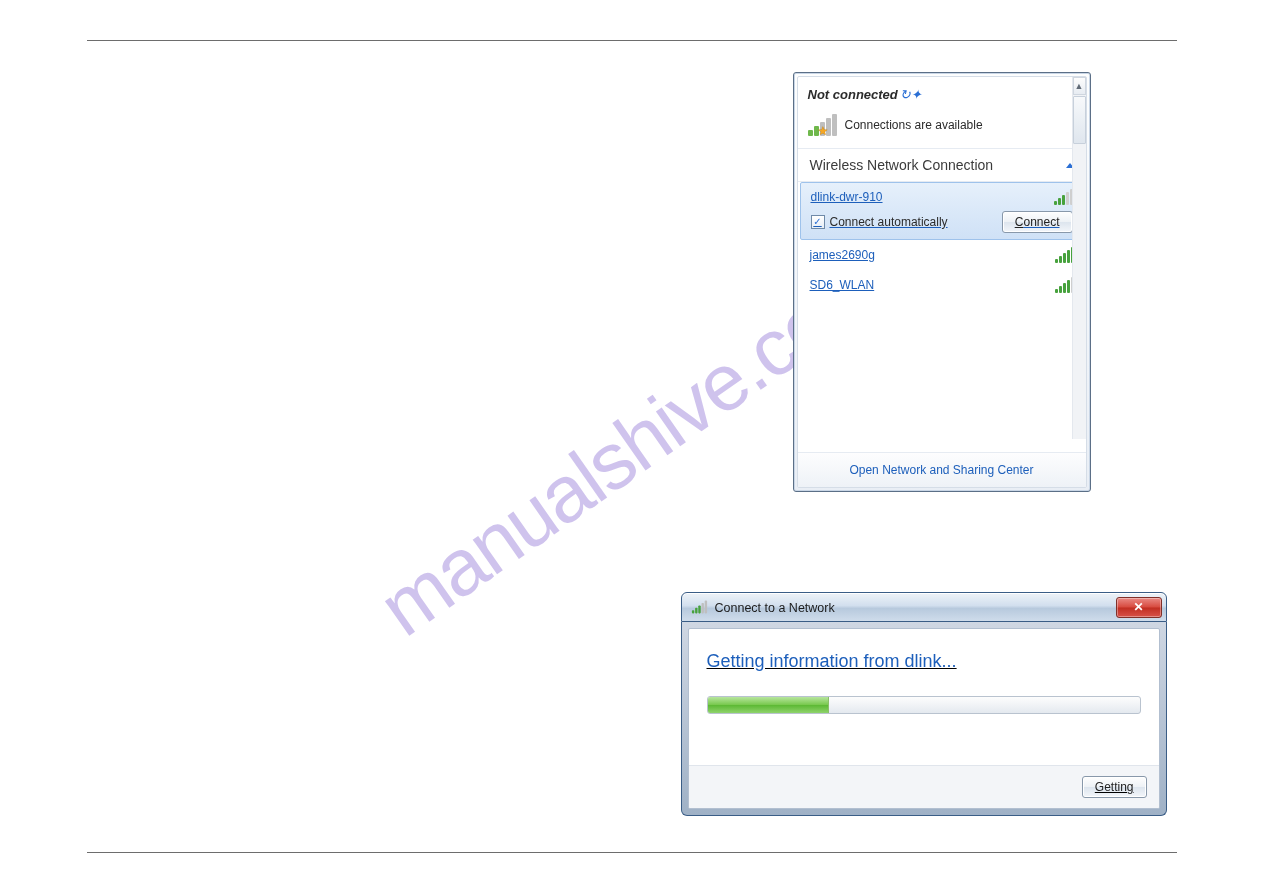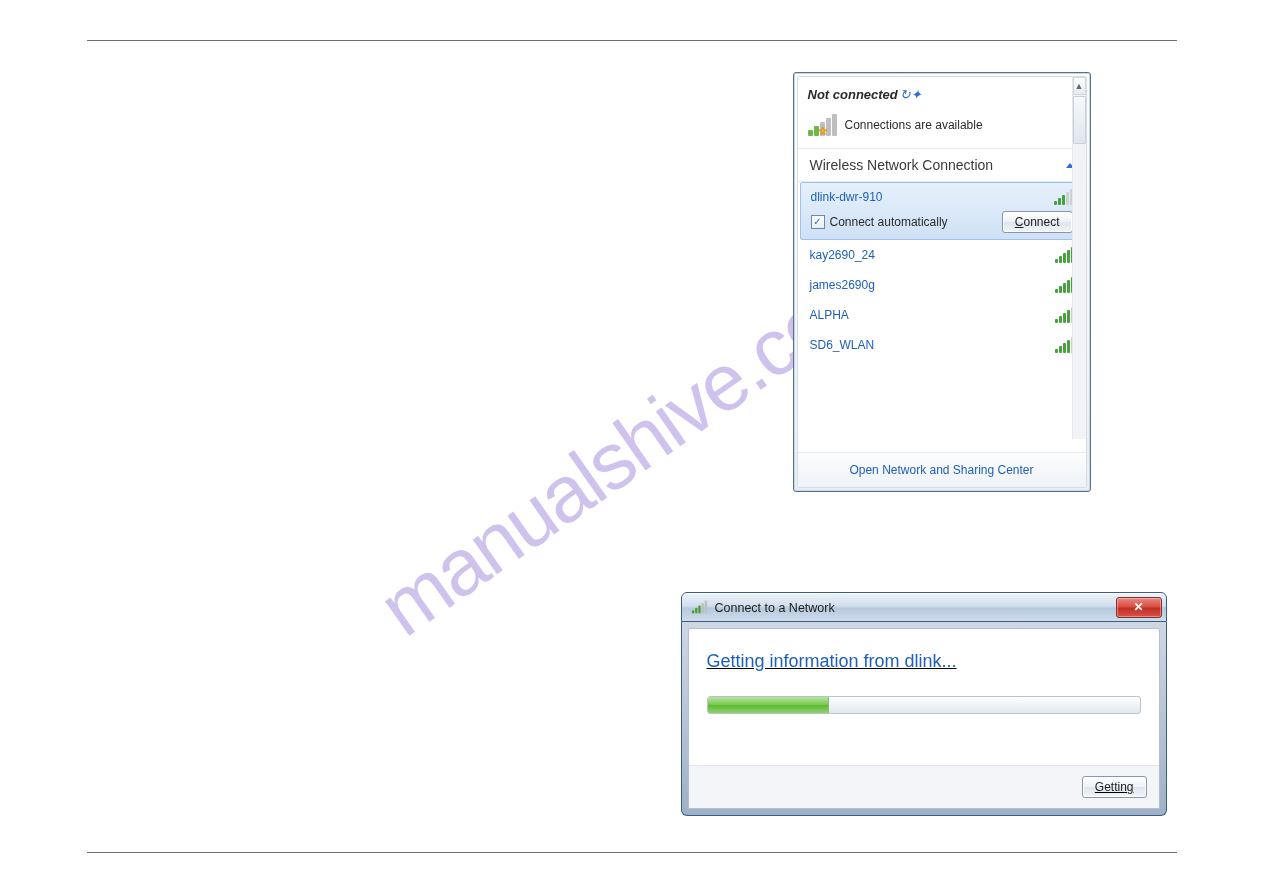--- a/index.html
+++ b/index.html
@@ -123,20 +123,21 @@
     overflow: hidden;
   }
   .net-item {
     display: flex;
     align-items: center;
     justify-content: space-between;
     padding: 7px 12px;
     font-size: 12px;
     color: #1d5fbb;
     cursor: pointer;
+    text-decoration: underline;
   }
   .net-item .sig-icon {
     display: inline-flex; align-items: flex-end; gap: 1px;
   }
   .sig-icon .bar { width: 3px; background: #cfcfcf; border-radius: 1px; }
   .sig-icon .on { background: #47a23d; }
   .sig-icon .b1{height:4px}.sig-icon .b2{height:7px}
   .sig-icon .b3{height:10px}.sig-icon .b4{height:13px}.sig-icon .b5{height:16px}
 
   .net-item.selected {
@@ -341,47 +342,27 @@
           <div class="sel-bottom">
             <span class="chk-wrap">
               <span class="chk">✓</span>
               <span>Connect automatically</span>
             </span>
             <button class="win-btn"><u>C</u>onnect</button>
           </div>
         </div>
 
         <div class="net-item">
-          <span>kay2690_24</span>
-          <span class="sig-icon">
-              <span class="bar b1 on"></span>
-              <span class="bar b2 on"></span>
-              <span class="bar b3 on"></span>
-              <span class="bar b4 on"></span>
-              <span class="bar b5 on"></span>
-            </span>
-        </div>
-        <div class="net-item">
           <span>james2690g</span>
           <span class="sig-icon">
               <span class="bar b1 on"></span>
               <span class="bar b2 on"></span>
               <span class="bar b3 on"></span>
               <span class="bar b4 on"></span>
               <span class="bar b5 on"></span>
-            </span>
-        </div>
-        <div class="net-item">
-          <span>ALPHA</span>
-          <span class="sig-icon">
-              <span class="bar b1 on"></span>
-              <span class="bar b2 on"></span>
-              <span class="bar b3 on"></span>
-              <span class="bar b4 on"></span>
-              <span class="bar b5"></span>
             </span>
         </div>
         <div class="net-item">
           <span>SD6_WLAN</span>
           <span class="sig-icon">
               <span class="bar b1 on"></span>
               <span class="bar b2 on"></span>
               <span class="bar b3 on"></span>
               <span class="bar b4 on"></span>
               <span class="bar b5"></span>

